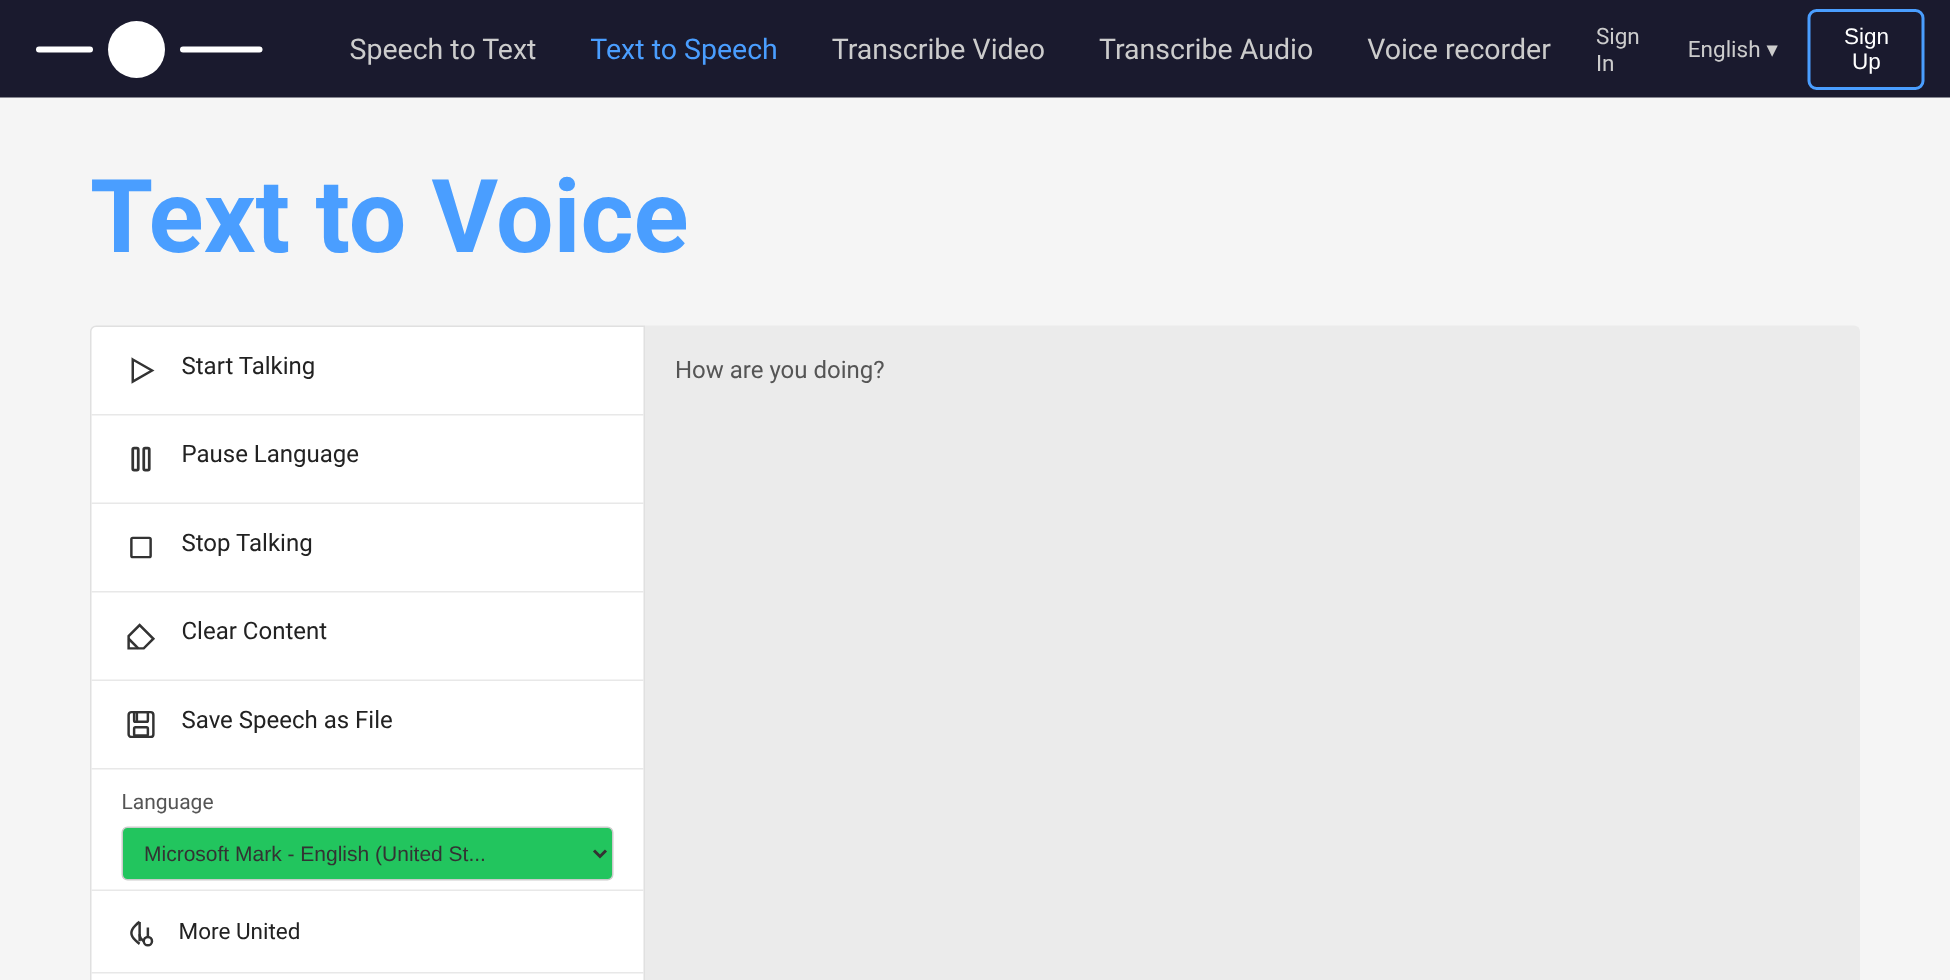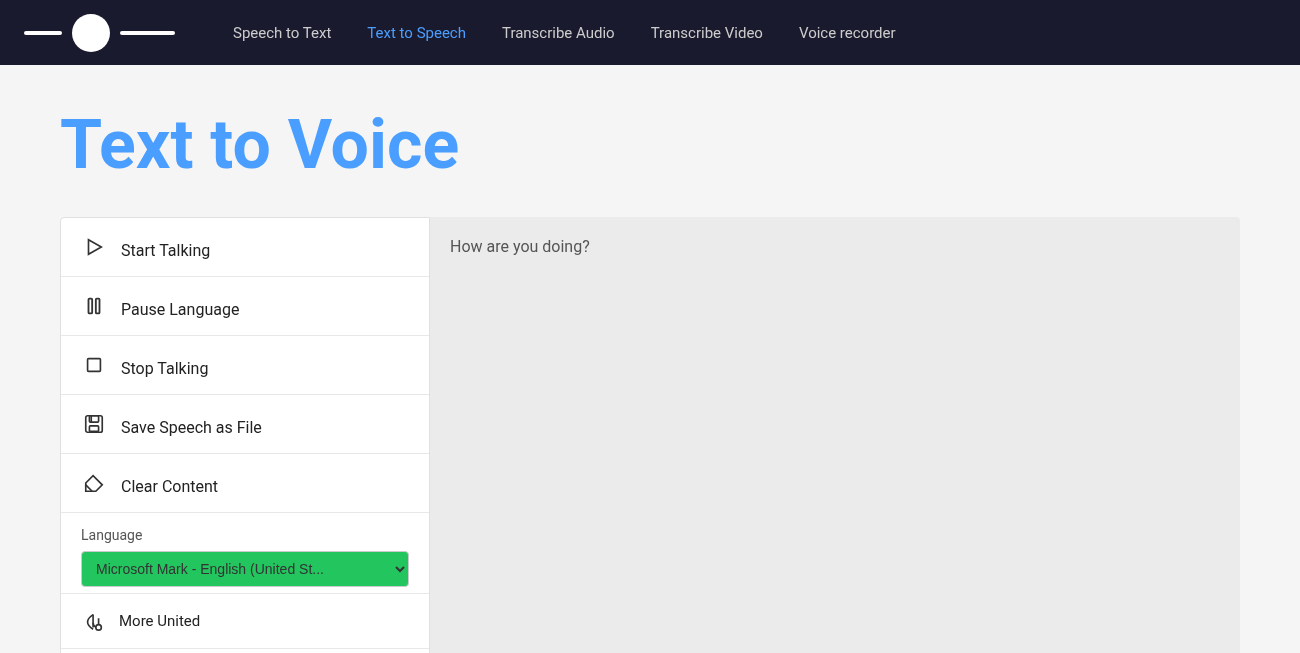--- a/index.html
+++ b/index.html
@@ -40,21 +40,21 @@
     }
     .nav-links {
       display: flex;
       align-items: center;
       gap: 0;
       flex: 1;
     }
     .nav-link {
       color: #ccc;
       text-decoration: none;
-      font-size: 15px;
+      font-size: 19px;
       padding: 0 18px;
       height: 46px;
       display: flex;
       align-items: center;
       cursor: pointer;
       white-space: nowrap;
     }
     .nav-link.active {
       color: #4a9eff;
     }
@@ -109,21 +109,21 @@
     
     .sidebar {
       width: 370px;
       flex-shrink: 0;
       background: #fff;
       border: 1px solid #e0e0e0;
       border-radius: 4px 0 0 4px;
     }
     .sidebar-item {
       display: flex;
-      align-items: flex-end;
+      align-items: flex-start;
       gap: 14px;
       padding: 16px 20px;
       border-bottom: 1px solid #e8e8e8;
       cursor: pointer;
       font-size: 16px;
       color: #222;
     }
     .sidebar-item:last-child {
       border-bottom: none;
     }
@@ -224,23 +224,31 @@
 
 <nav>
   <div class="nav-logo">
     <div class="logo-line"></div>
     <div class="logo-circle"></div>
     <div class="logo-line2"></div>
   </div>
   <div class="nav-links">
     <a class="nav-link">Speech to Text</a>
     <a class="nav-link active">Text to Speech</a>
+    <a class="nav-link">Transcribe Video</a>
     <a class="nav-link">Transcribe Audio</a>
-    <a class="nav-link">Transcribe Video</a>
     <a class="nav-link">Voice recorder</a>
+  </div>
+  <div class="nav-right">
+    <span class="nav-signin">Sign In</span>
+    <span class="nav-lang">
+      <span>English</span>
+      <span>▾</span>
+    </span>
+    <button class="nav-signup">Sign Up</button>
   </div>
 </nav>
 
 <div class="main-content">
   <h1 class="page-title">Text to Voice</h1>
 
   <div class="content-layout">
 
     <div class="sidebar">
 
@@ -263,42 +271,42 @@
         <span>Pause Language</span>
       </div>
 
       <div class="sidebar-item">
         <span class="sidebar-icon">
           <svg viewBox="0 0 24 24" fill="none" stroke="#333" stroke-width="1.8">
             <rect x="5" y="5" width="14" height="14" rx="1"></rect>
           </svg>
         </span>
         <span>Stop Talking</span>
+      </div>
+
+      <div class="sidebar-item">
+        <span class="sidebar-icon">
+          <svg viewBox="0 0 24 24" fill="none" stroke="#333" stroke-width="1.8">
+            <polygon points="3,21 14,21 21,14 11,4 3,12"></polygon>
+            <line x1="10" y1="21" x2="3" y2="14"></line>
+          </svg>
+        </span>
+        <span>Clear Content</span>
       </div>
 
       <div class="sidebar-item">
         <span class="sidebar-icon">
           <svg viewBox="0 0 24 24" fill="none" stroke="#333" stroke-width="1.8">
             <rect x="3" y="3" width="18" height="18" rx="2"></rect>
             <rect x="7" y="3" width="10" height="7" rx="1"></rect>
             <rect x="7" y="14" width="10" height="6" rx="1"></rect>
             <line x1="9" y1="3" x2="9" y2="10"></line>
           </svg>
         </span>
         <span>Save Speech as File</span>
-      </div>
-
-      <div class="sidebar-item">
-        <span class="sidebar-icon">
-          <svg viewBox="0 0 24 24" fill="none" stroke="#333" stroke-width="1.8">
-            <polygon points="3,21 14,21 21,14 11,4 3,12"></polygon>
-            <line x1="10" y1="21" x2="3" y2="14"></line>
-          </svg>
-        </span>
-        <span>Clear Content</span>
       </div>
 
       <div class="sidebar-lang-section">
         <div class="sidebar-lang-label">Language</div>
         <select class="lang-select">
           <option>Microsoft Mark - English (United St...</option>
         </select>
       </div>
 
       <div class="sidebar-more">

